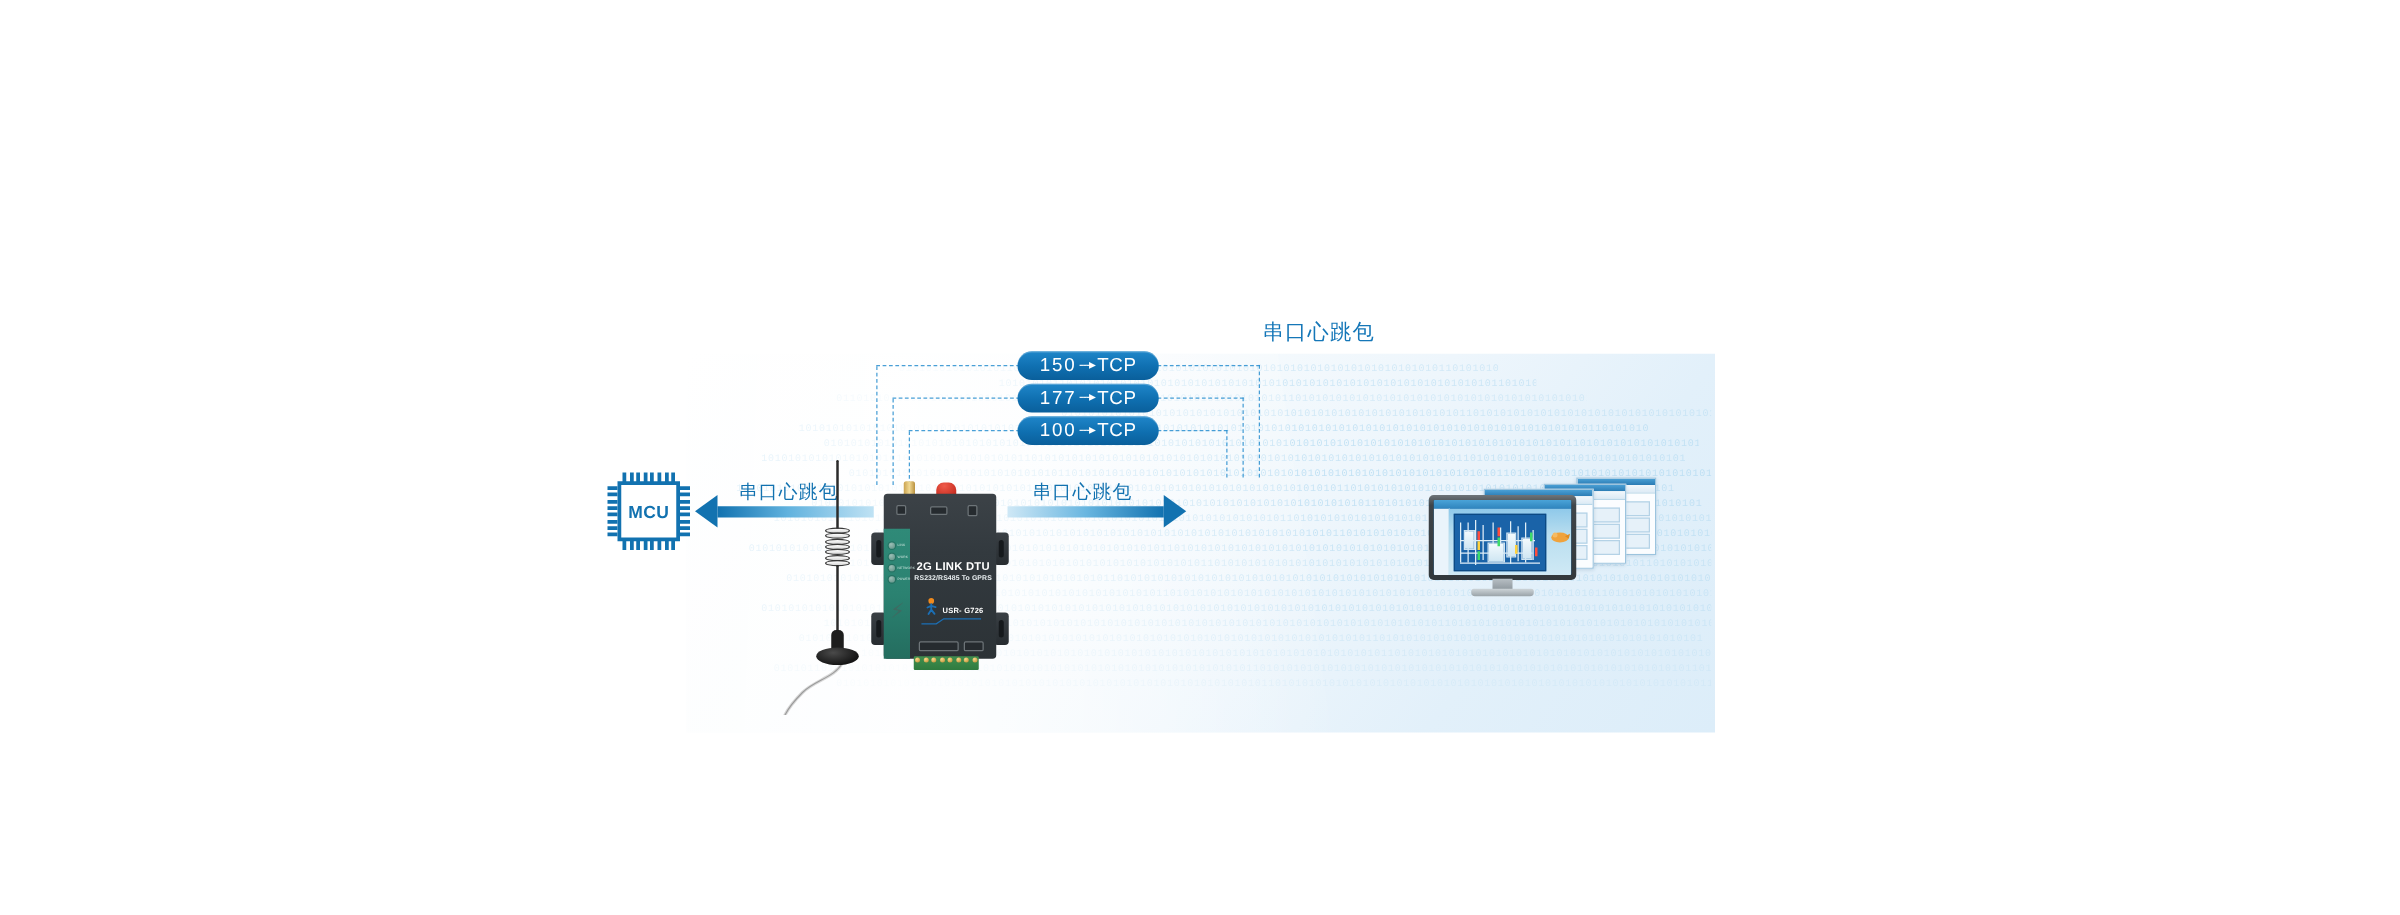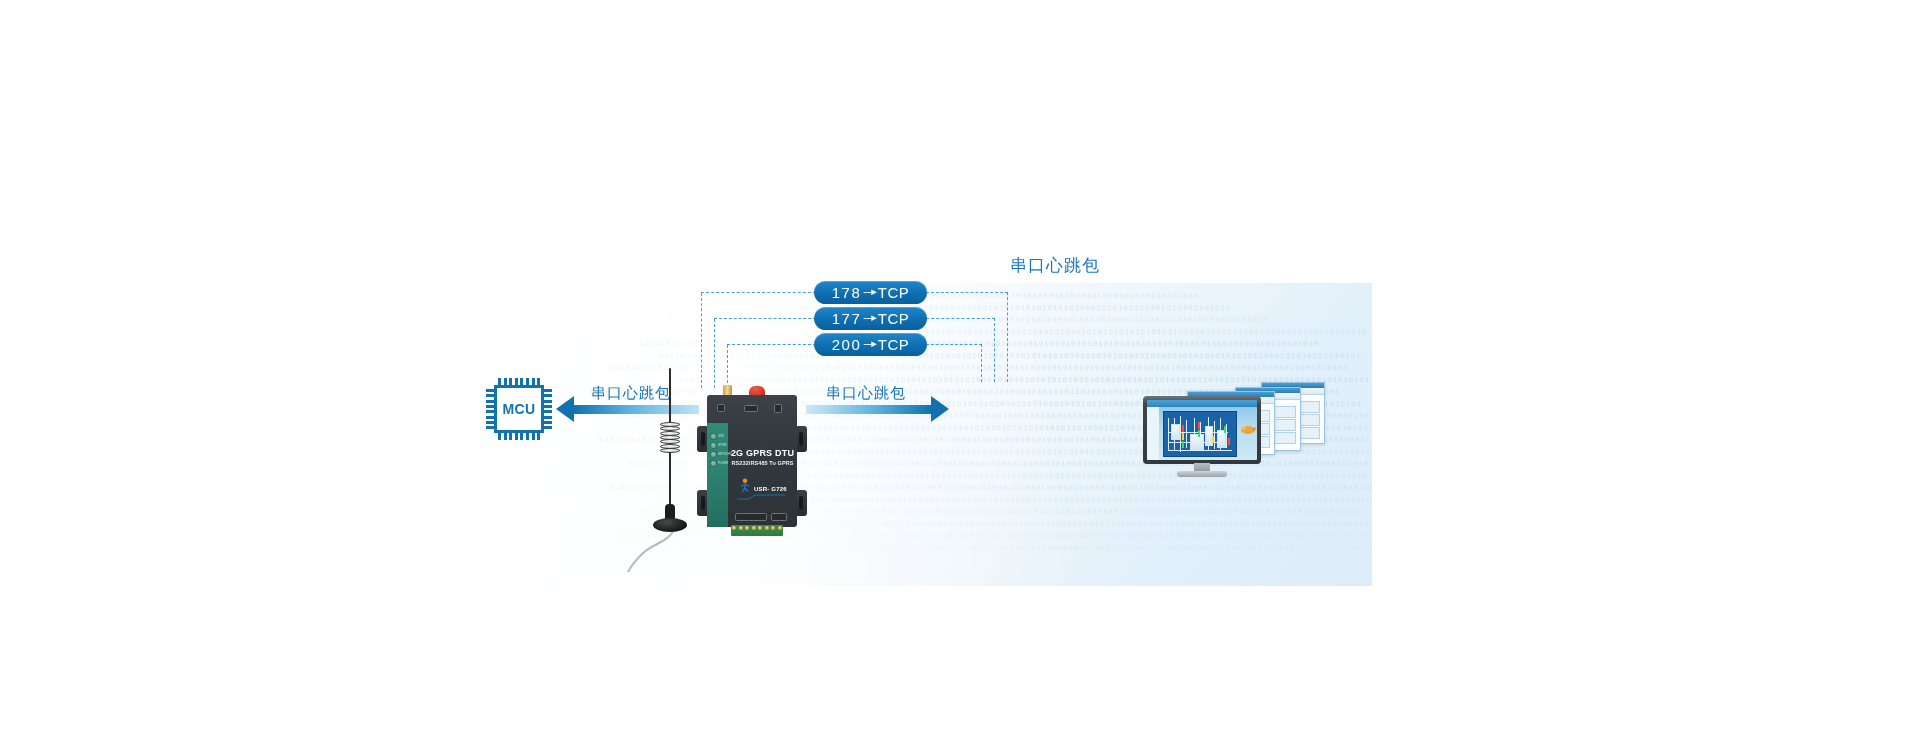--- a/index.html
+++ b/index.html
@@ -539,31 +539,31 @@
   <div class="dash-h" style="left:926px; top:318px; width:69px;"></div>
   <div class="dash-h" style="left:926px; top:344px; width:56px;"></div>
 
   <div class="dash-v" style="left:1007px; top:292px; height:90px;"></div>
   <div class="dash-v" style="left:994px; top:318px; height:64px;"></div>
   <div class="dash-v" style="left:981px; top:344px; height:38px;"></div>
 
   <div class="send-title">串口心跳包</div>
 
   <div class="badge" id="badge-102">
-    <span class="num">178</span>
+    <span class="num">150</span>
     <span class="arr">---▸</span>
     <span class="proto">TCP</span>
   </div>
   <div class="badge" id="badge-101">
     <span class="num">177</span>
     <span class="arr">---▸</span>
     <span class="proto">TCP</span>
   </div>
   <div class="badge" id="badge-100">
-    <span class="num">200</span>
+    <span class="num">100</span>
     <span class="arr">---▸</span>
     <span class="proto">TCP</span>
   </div>
 
   <div class="mcu-wrap">
     <div class="mcu-body">
       <span class="mcu-label">MCU</span>
     </div>
     <div id="mcu-pins">
         <div class="pin" style="left: 12px; top: 0px; width: 3px; height: 8px;"></div>
@@ -653,21 +653,21 @@
         <div class="led" style="left: 14px; top: 61px;"></div>
         <div class="led-txt" style="left: 21px; top: 62px;">WORK</div>
         <div class="led" style="left: 14px; top: 70px;"></div>
         <div class="led-txt" style="left: 21px; top: 71px;">NETWORK</div>
         <div class="led" style="left: 14px; top: 79px;"></div>
         <div class="led-txt" style="left: 21px; top: 80px;">POWER</div>
       </div>
 
     <div class="bolt">⚡</div>
 
-    <div class="dtu-title">2G GPRS DTU</div>
+    <div class="dtu-title">2G LINK DTU</div>
     <div class="dtu-sub">RS232/RS485 To GPRS</div>
 
     <svg class="usr-logo" viewBox="0 0 16 18">
       <circle cx="8" cy="3" r="2.6" fill="#f08a1d"></circle>
       <path d="M8 6 L8 11 M8 7.5 L4.5 9 M8 7.5 L12 8.6 M8 11 L5.5 15 M8 11 L11 14.8" stroke="#1b6fb5" stroke-width="1.7" fill="none" stroke-linecap="round"></path>
     </svg>
     <div class="dtu-model">USR- G726</div>
     <svg class="abs" style="left:40px; top:112px; width:48px; height:6px;" viewBox="0 0 48 6">
       <path d="M0 5 L12 5 L18 1 L48 1" stroke="#1b6fb5" stroke-width="1" fill="none"></path>
     </svg>

